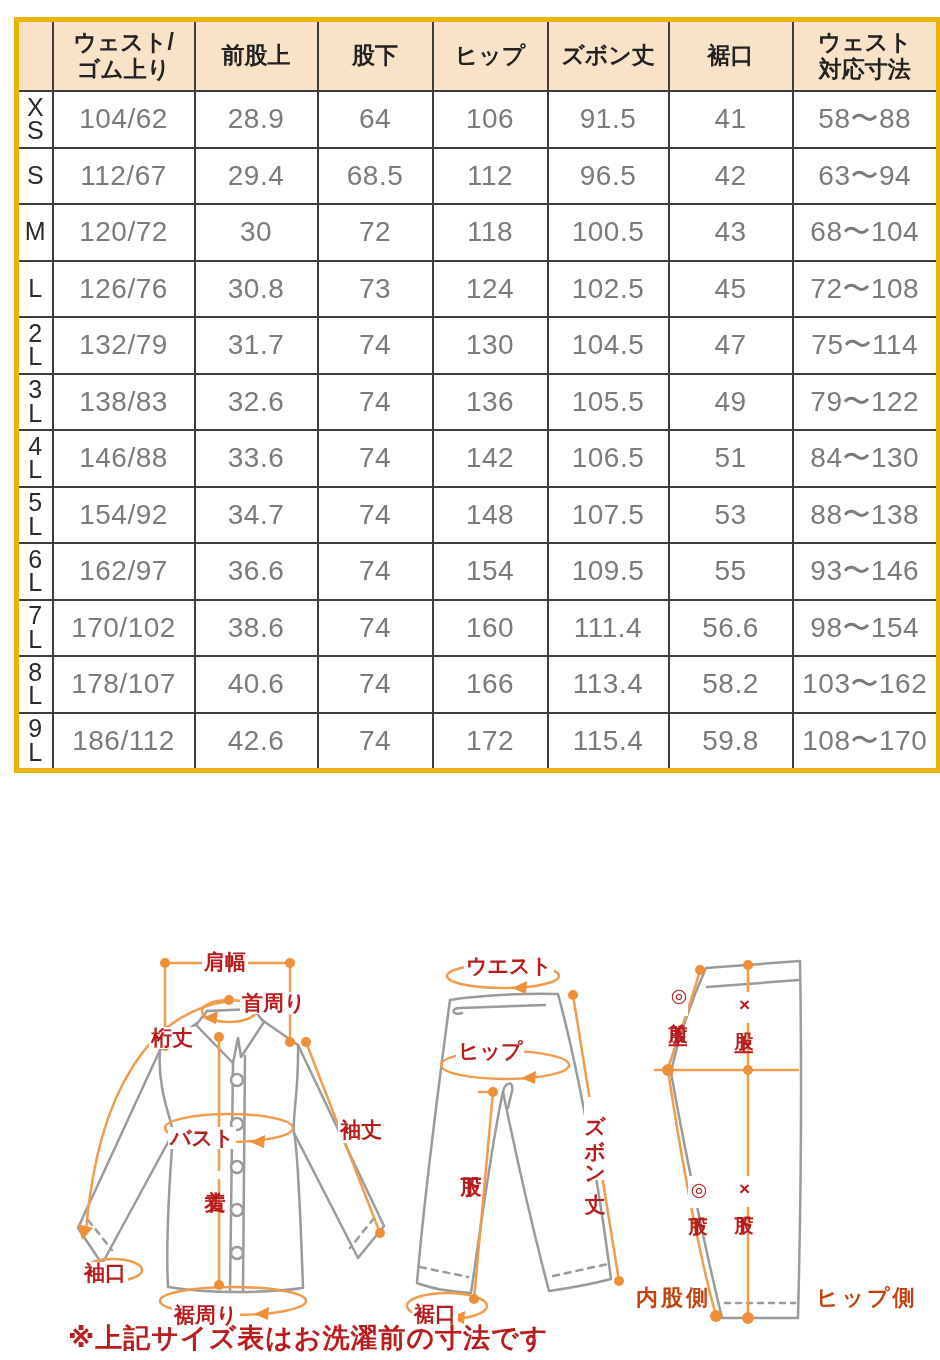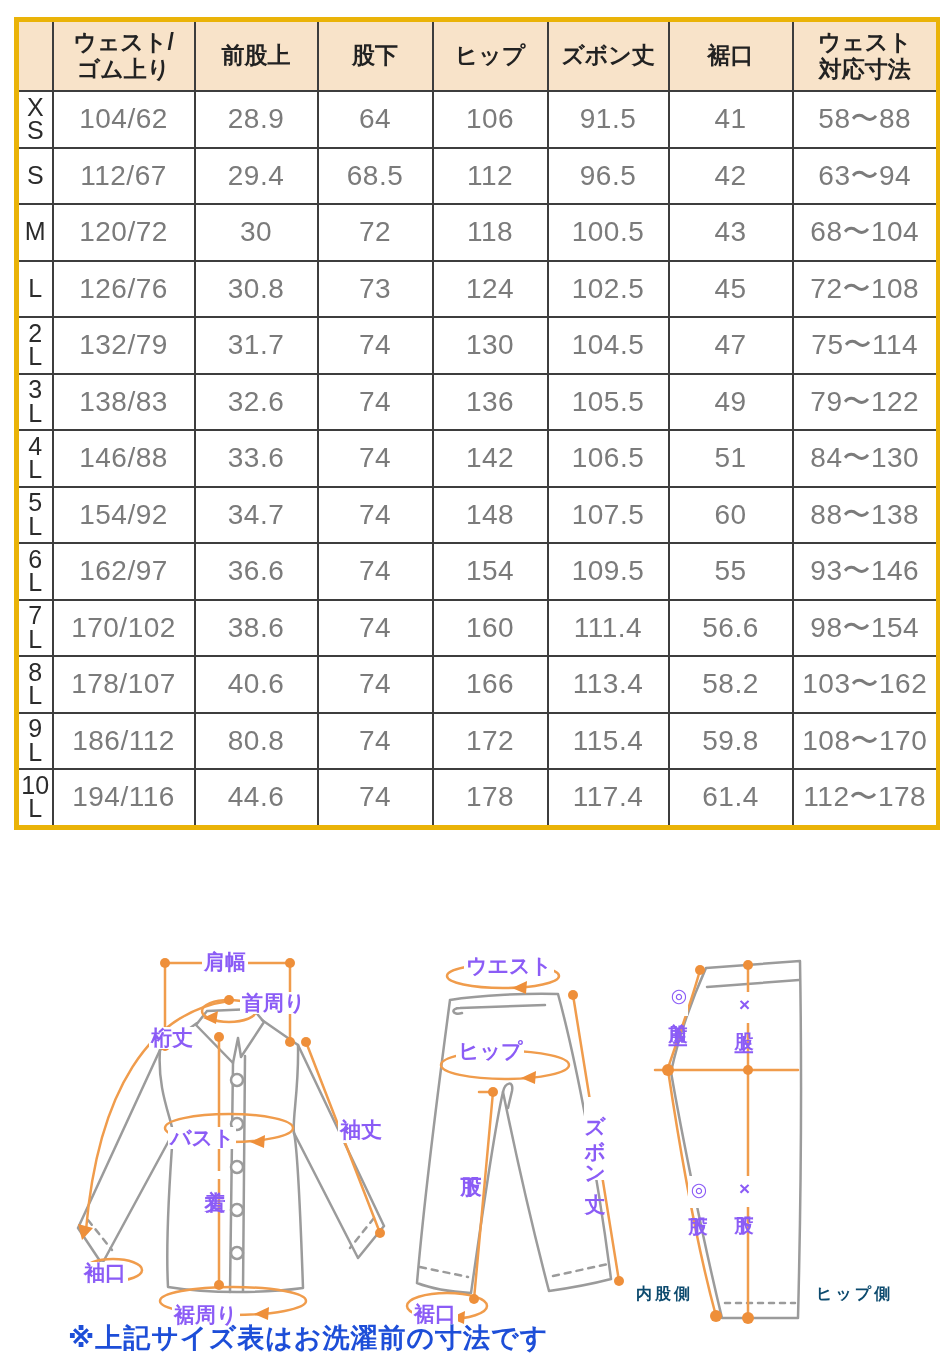--- a/index.html
+++ b/index.html
@@ -30,34 +30,34 @@
     white-space:pre-line;line-height:0.95;
   }
   .size-table tbody td{
     color:#7b7b7b;font-size:28px;font-weight:normal;
     height:54.5px;background:#ffffff;
     letter-spacing:0.5px;
   }
   
   #diagram-svg{position:absolute;left:0;top:0;width:940px;height:1360px;}
   .dlabel{
-    position:absolute;color:#8b5cf6;font-weight:bold;font-size:21px;
+    position:absolute;color:#b91c1c;font-weight:bold;font-size:21px;
     line-height:1.05;background:#ffffff;padding:0 2px;white-space:nowrap;
   }
   .dlabel.vert{
     writing-mode:vertical-rl;text-orientation:upright;
     letter-spacing:2px;padding:2px 0;
   }
   .dlabel.small{font-size:19px;}
   .dlabel.side{
-    color:#0c4a6e;font-size:16px;letter-spacing:3px;background:transparent;text-align:center;
+    color:#c2410c;font-size:22px;letter-spacing:3px;background:transparent;text-align:center;
   }
   .note{
     position:absolute;left:68px;top:1320px;
-    color:#1d4ed8;font-size:27px;font-weight:bold;letter-spacing:1px;
+    color:#b91c1c;font-size:27px;font-weight:bold;letter-spacing:1px;
   }
 </style>
 </head>
 <body>
 
 <svg id="diagram-svg" viewBox="0 0 940 1360" xmlns="http://www.w3.org/2000/svg">
 
   <g>
 
     <g stroke="#9b9b9b" stroke-width="2.5" fill="none" stroke-linecap="round" stroke-linejoin="round">
@@ -292,21 +292,21 @@
       <td>84〜130</td>
     </tr>
     <tr>
       <th>5
 L</th>
       <td>154/92</td>
       <td>34.7</td>
       <td>74</td>
       <td>148</td>
       <td>107.5</td>
-      <td>60</td>
+      <td>53</td>
       <td>88〜138</td>
     </tr>
     <tr>
       <th>6
 L</th>
       <td>162/97</td>
       <td>36.6</td>
       <td>74</td>
       <td>154</td>
       <td>109.5</td>
@@ -332,34 +332,23 @@
       <td>74</td>
       <td>166</td>
       <td>113.4</td>
       <td>58.2</td>
       <td>103〜162</td>
     </tr>
     <tr>
       <th>9
 L</th>
       <td>186/112</td>
-      <td>80.8</td>
+      <td>42.6</td>
       <td>74</td>
       <td>172</td>
       <td>115.4</td>
       <td>59.8</td>
       <td>108〜170</td>
     </tr>
-    <tr>
-      <th>10
-L</th>
-      <td>194/116</td>
-      <td>44.6</td>
-      <td>74</td>
-      <td>178</td>
-      <td>117.4</td>
-      <td>61.4</td>
-      <td>112〜178</td>
-    </tr>
   </tbody>
 </table>
 
 <div class="note">※上記サイズ表はお洗濯前の寸法です</div>
 
 </body></html>

